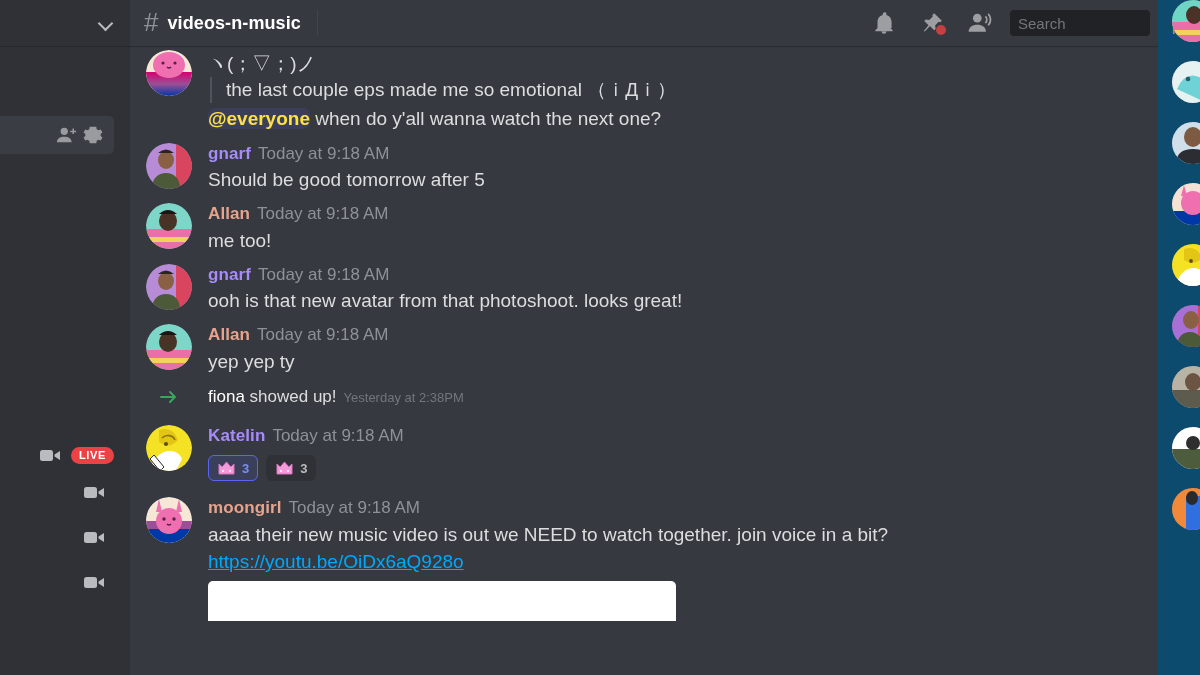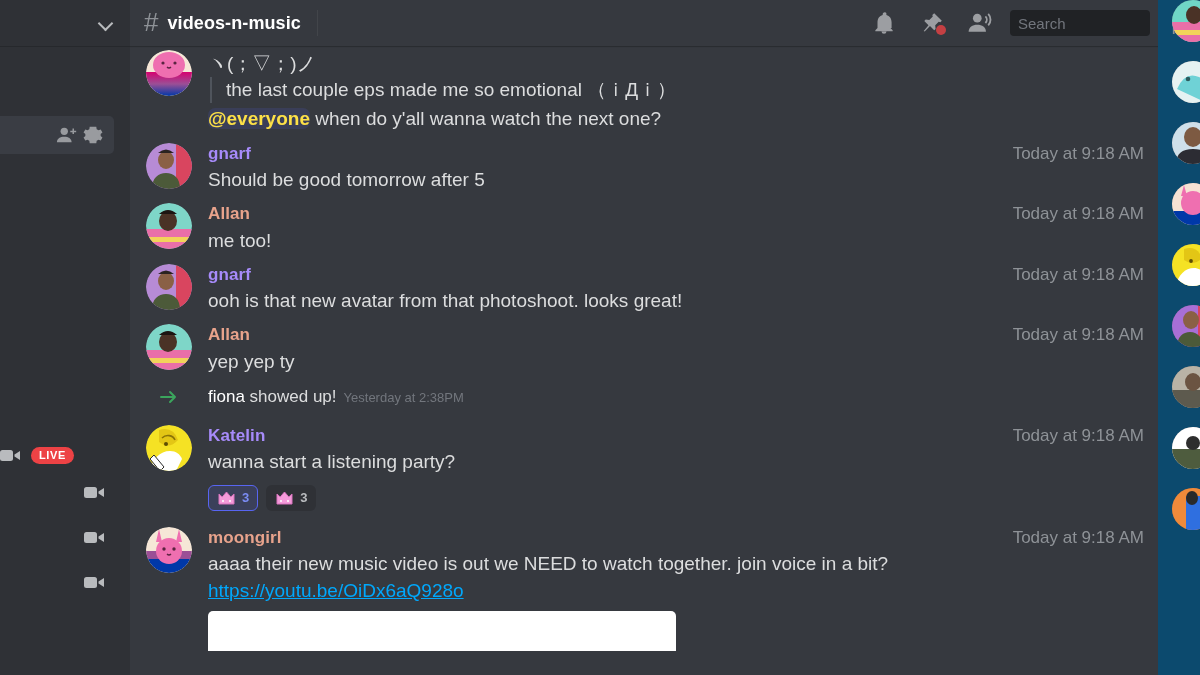--- a/index.html
+++ b/index.html
@@ -21,21 +21,21 @@
      border-bottom: 2px solid #b9bbbe; transform: rotate(45deg); }
 
   .chan-row { position: absolute; left: -46px; top: 116px; width: 160px; height: 38px;
      background: #3a3d44; border-radius: 5px; display: flex; align-items: center;
      padding: 0 10px 0 12px; cursor: pointer; }
   .chan-row .nm { color: #dcddde; font-size: 17px; font-weight: 600;
      flex: 1; letter-spacing: .2px; }
   .chan-ico { width: 22px; height: 22px; margin-left: 4px; opacity: .75; }
 
   .live-block { position: absolute; left: 0; top: 440px; width: 130px; }
-  .live-row { display: flex; align-items: center; gap: 10px; height: 30px; cursor: pointer;}
+  .live-row { display: flex; align-items: center; gap: 10px; padding-left: 40px; height: 30px; cursor: pointer;}
   .cam { width: 21px; height: 15px; flex: 0 0 21px; }
   .live-badge { background: #ed4245; color: #fff; font-size: 11px; font-weight: 700;
      border-radius: 9px; padding: 2px 8px 3px; letter-spacing: .6px; }
   .cam-row { height: 45px; display: flex; align-items: center; padding-left: 84px; cursor: pointer;}
 
   
   .main { flex: 1; display: flex; flex-direction: column; min-width: 0;
      background: #36393f; position: relative; }
 
   .topbar { height: 46px; background: #36393f; display: flex; align-items: center;
@@ -50,21 +50,21 @@
   .searchbox { width: 140px; height: 26px; background: #202225; border-radius: 4px;
      display: flex; align-items: center; padding: 0 8px; margin-left: 6px; cursor: text; }
   .searchbox span { color: #72767d; font-size: 15px; }
 
   
   .chat { flex: 1; overflow: hidden; position: relative; padding-top: 4px; }
   .msg { display: flex; padding: 8px 14px 2px 16px; position: relative; }
   .av { width: 46px; height: 46px; border-radius: 50%; flex: 0 0 46px;
      margin-right: 16px; overflow: hidden; position: relative; background: #4f545c; }
   .body { flex: 1; min-width: 0; padding-top: 1px; }
-  .hdr { display: flex; align-items: baseline; gap: 16px; line-height: 1.2; justify-content: space-between; }
+  .hdr { display: flex; align-items: baseline; gap: 7px; line-height: 1.2; }
   .uname { font-size: 17px; font-weight: 600; letter-spacing: .1px; }
   .stamp { color: #8e9297; font-size: 17px; font-weight: 400; }
   .text { color: #dcddde; font-size: 19px; line-height: 1.38; margin-top: 3px;
      word-wrap: break-word; }
   .mention { color: #fde047; background: rgba(88,101,242,.14);
      border-radius: 7px; font-weight: 700; }
   .link { color: #00a8fc; text-decoration: underline; cursor: pointer; }
 
   
   .quoted { border-left: 2px solid #4f545c; padding-left: 14px; margin-left: 2px; }
@@ -350,21 +350,20 @@
               <circle cx="20" cy="19" r="2" fill="#5c4d04"></circle>
               <path d="M8 30l10 12-4 4-10-12z" fill="#fff" stroke="#2a2a2a" stroke-width="1"></path>
             </g>
           </svg>
         </div>
         <div class="body">
           <div class="hdr">
             <span class="uname" style="color:#a78bfa;">Katelin</span>
             <span class="stamp">Today at 9:18 AM</span>
           </div>
-          <div class="text">wanna start a listening party?</div>
           <div class="reacts">
             <div class="react me">
               <svg width="19" height="14" viewBox="0 0 19 14">
                 <path d="M2 13V3l3.2 3L9.5 1l4.3 5L17 3v10z" fill="#f49ad9" stroke="#d873bd" stroke-width="1"></path>
                 <circle cx="6" cy="10" r="1" fill="#fff"></circle>
                   <circle cx="13" cy="10" r="1" fill="#fff"></circle>
               </svg>
               <span class="cnt">3</span>
             </div>
             <div class="react">

